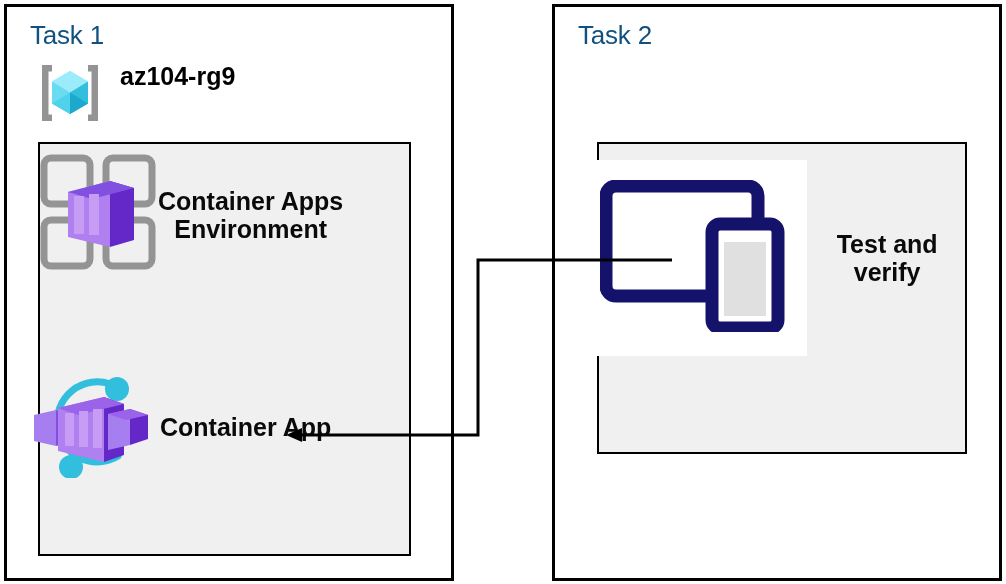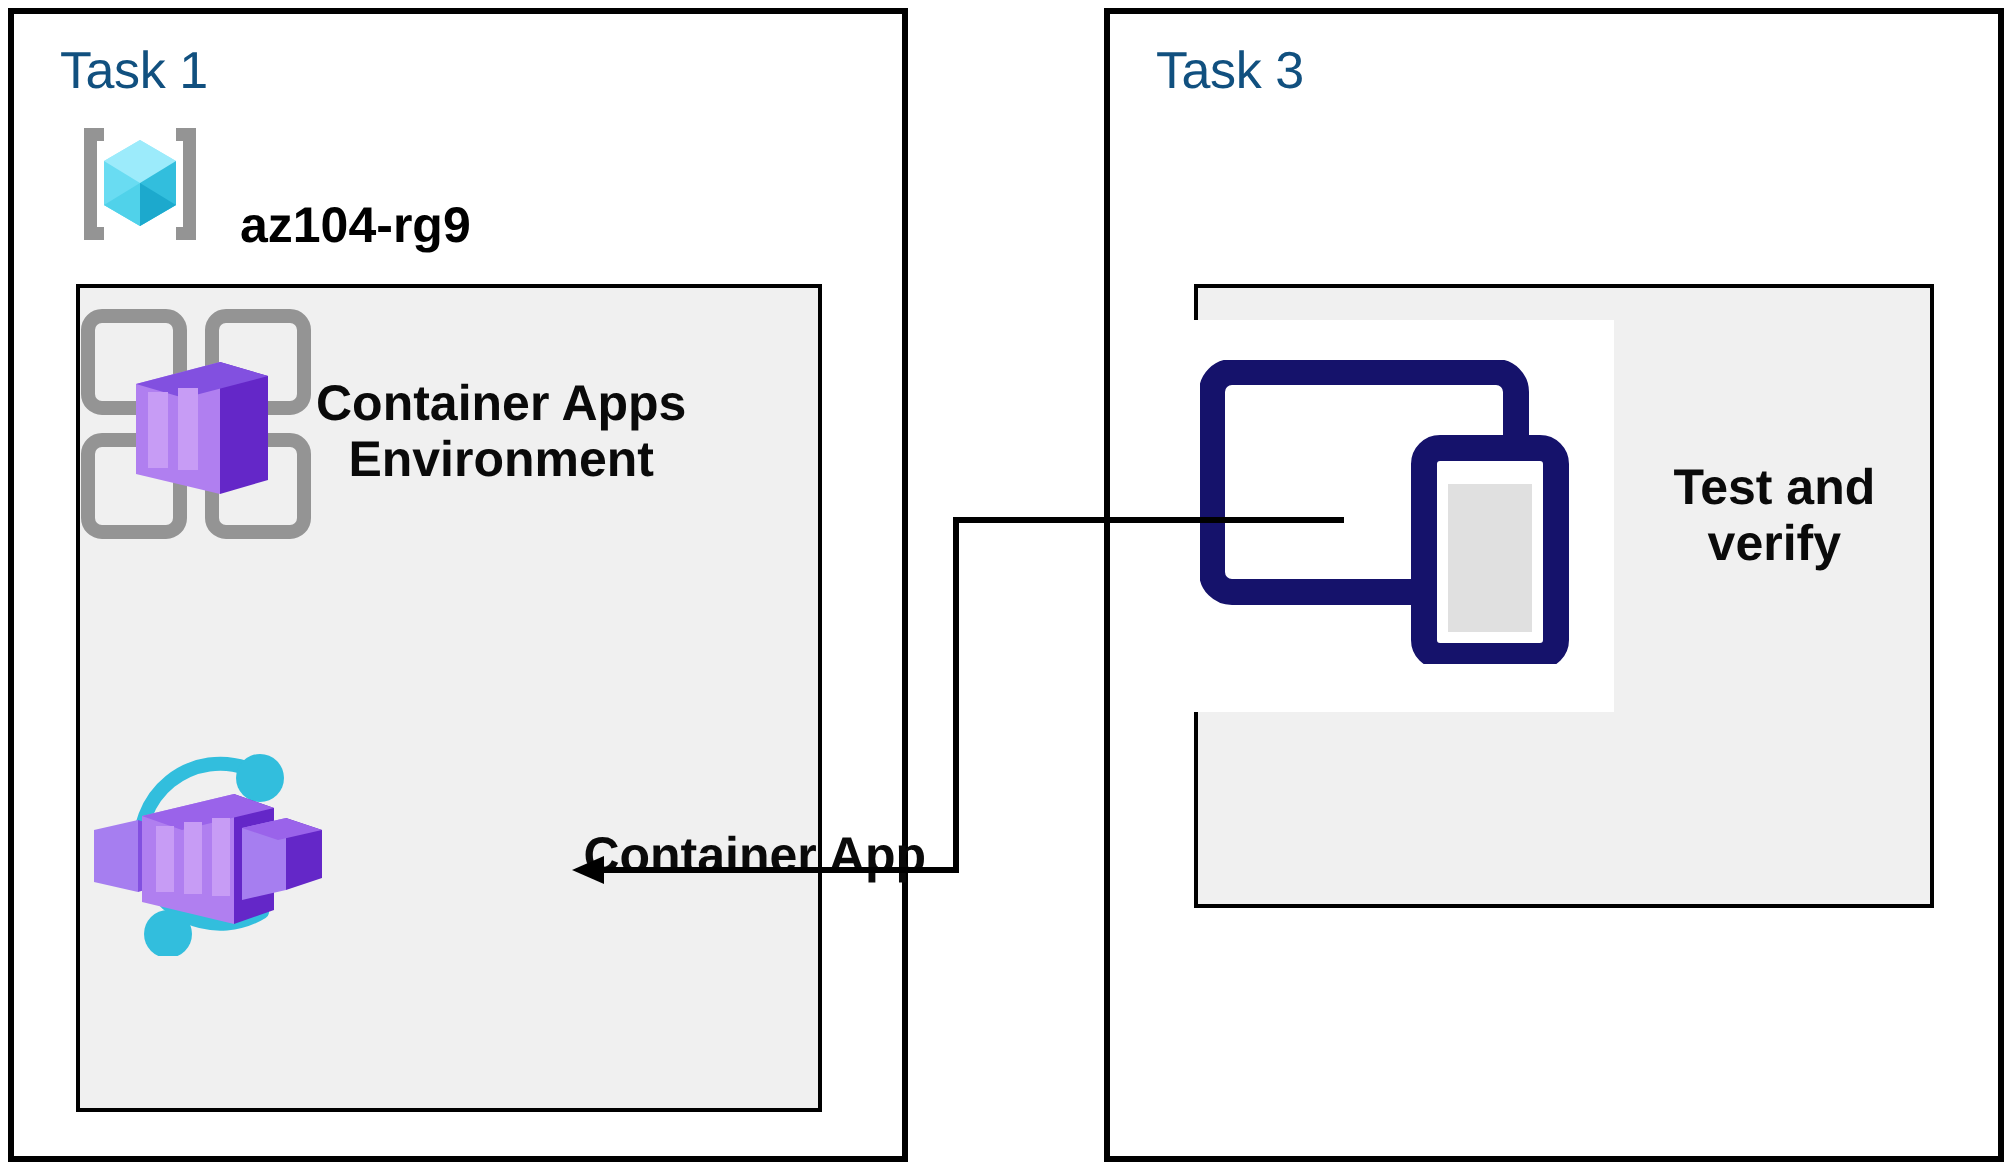--- a/index.html
+++ b/index.html
@@ -44,21 +44,21 @@
   #task2-title { left: 578px; top: 20px; }
 
   
   #rg-row {
     position: absolute;
     left: 36px;
     top: 62px;
     width: 300px;
     height: 66px;
     display: flex;
-    align-items: flex-end;
+    align-items: flex-start;
   }
   #rg-label {
     font-size: 25px;
     font-weight: bold;
     color: #000000;
     margin-left: 16px;
     white-space: nowrap;
   }
 
   
@@ -81,21 +81,21 @@
   }
   .resource-label {
     font-size: 25px;
     font-weight: bold;
     color: #0a0a0a;
     line-height: 1.12;
     white-space: pre-line;
   }
 
   #cae-block  { left: 38px;  top: 152px; width: 373px; }
-  #capp-block { left: 35px;  top: 372px; width: 428px; justify-content: space-between; }
+  #capp-block { left: 22px;  top: 372px; width: 428px; }
   #test-block { left: 597px; top: 160px; width: 370px; }
 
   .icon-wrap { display: block; }
 
   
   #test-icon-plate {
     background: #ffffff;
     width: 230px;
     height: 196px;
     display: flex;
@@ -190,21 +190,21 @@
         <polygon points="86,42 108,37 108,73 86,78" fill="#a67ef0"></polygon>
         <polygon points="108,37 126,43 126,67 108,73" fill="#6427c8"></polygon>
         <polygon points="86,42 108,37 126,43 104,48" fill="#9a63ea"></polygon>
       </svg>
     </span>
     <span class="resource-label">Container App</span>
   </div>
 
   <div class="task-panel" id="task2-panel"></div>
 
-  <div class="task-title" id="task2-title">Task 3</div>
+  <div class="task-title" id="task2-title">Task 2</div>
 
   <div class="inner-box" id="task2-inner"></div>
 
   <div class="resource" id="test-block">
     <div id="test-icon-plate">
       <span class="icon-wrap">
         <svg width="204" height="152" viewBox="0 0 204 152" xmlns="http://www.w3.org/2000/svg">
 
           <rect x="6" y="6" width="152" height="110" rx="10" ry="10" fill="#ffffff" stroke="#15126b" stroke-width="13"></rect>
           <circle cx="82" cy="17" r="3" fill="#ffffff"></circle>

